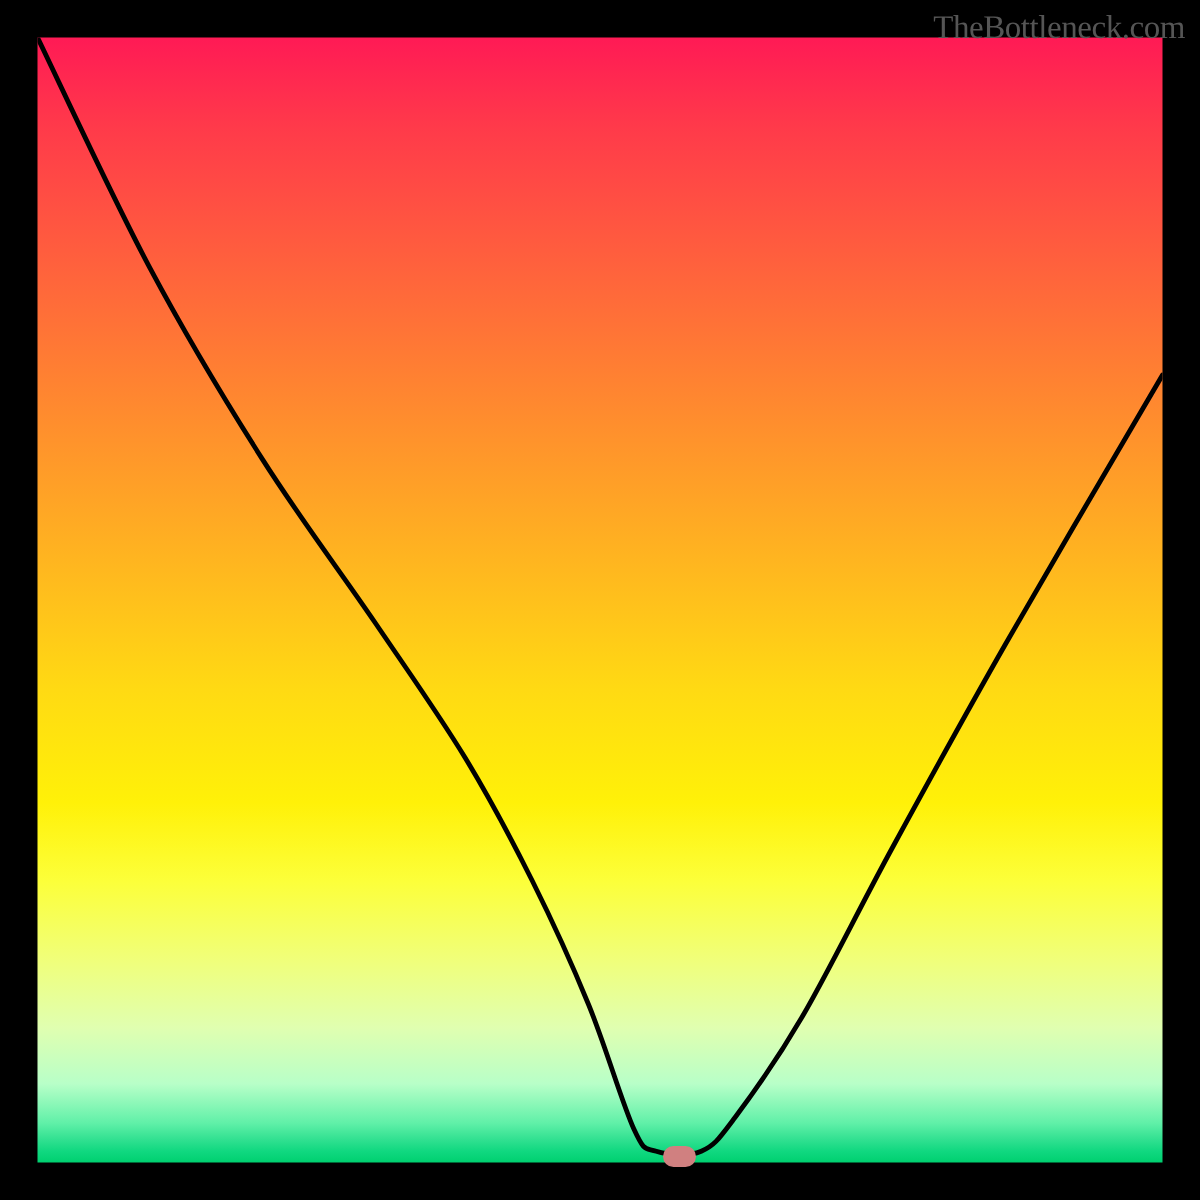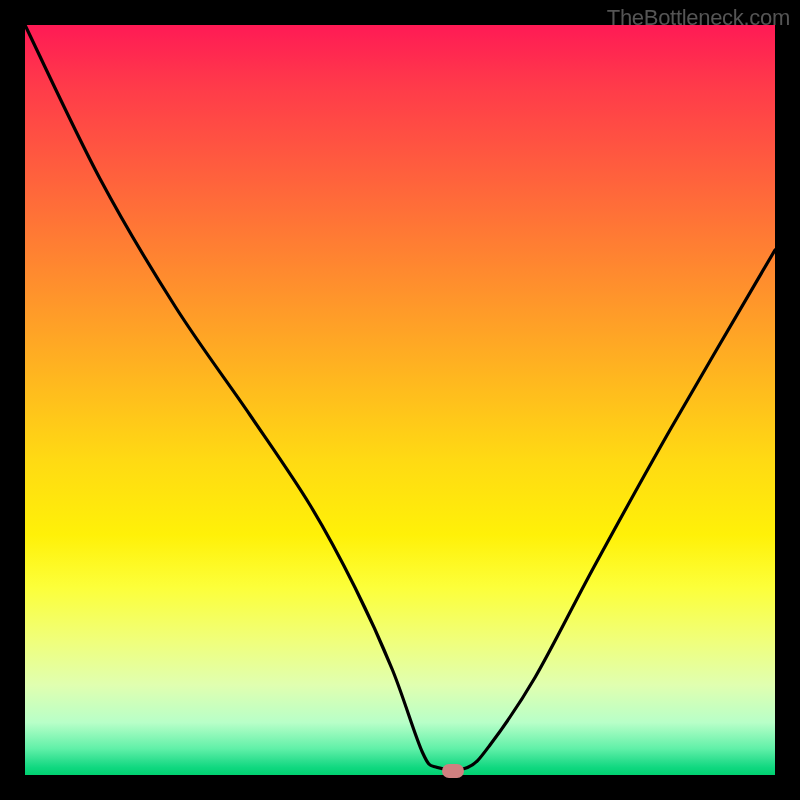--- a/index.html
+++ b/index.html
@@ -10,20 +10,21 @@
     background: #000;
     position: relative;
     font-family: Arial, Helvetica, sans-serif;
   }
   .chart-container {
     position: absolute;
     top: 0;
     left: 0;
     width: 800px;
     height: 680px;
+    font-family: Liberation Serif, serif;
   }
   .plot-area {
     position: absolute;
     left: 25px;
     top: 25px;
     width: 750px;
     height: 750px;
     background: linear-gradient(to bottom,
       #ff1a55 0%,
       #ff3a4a 8%,

